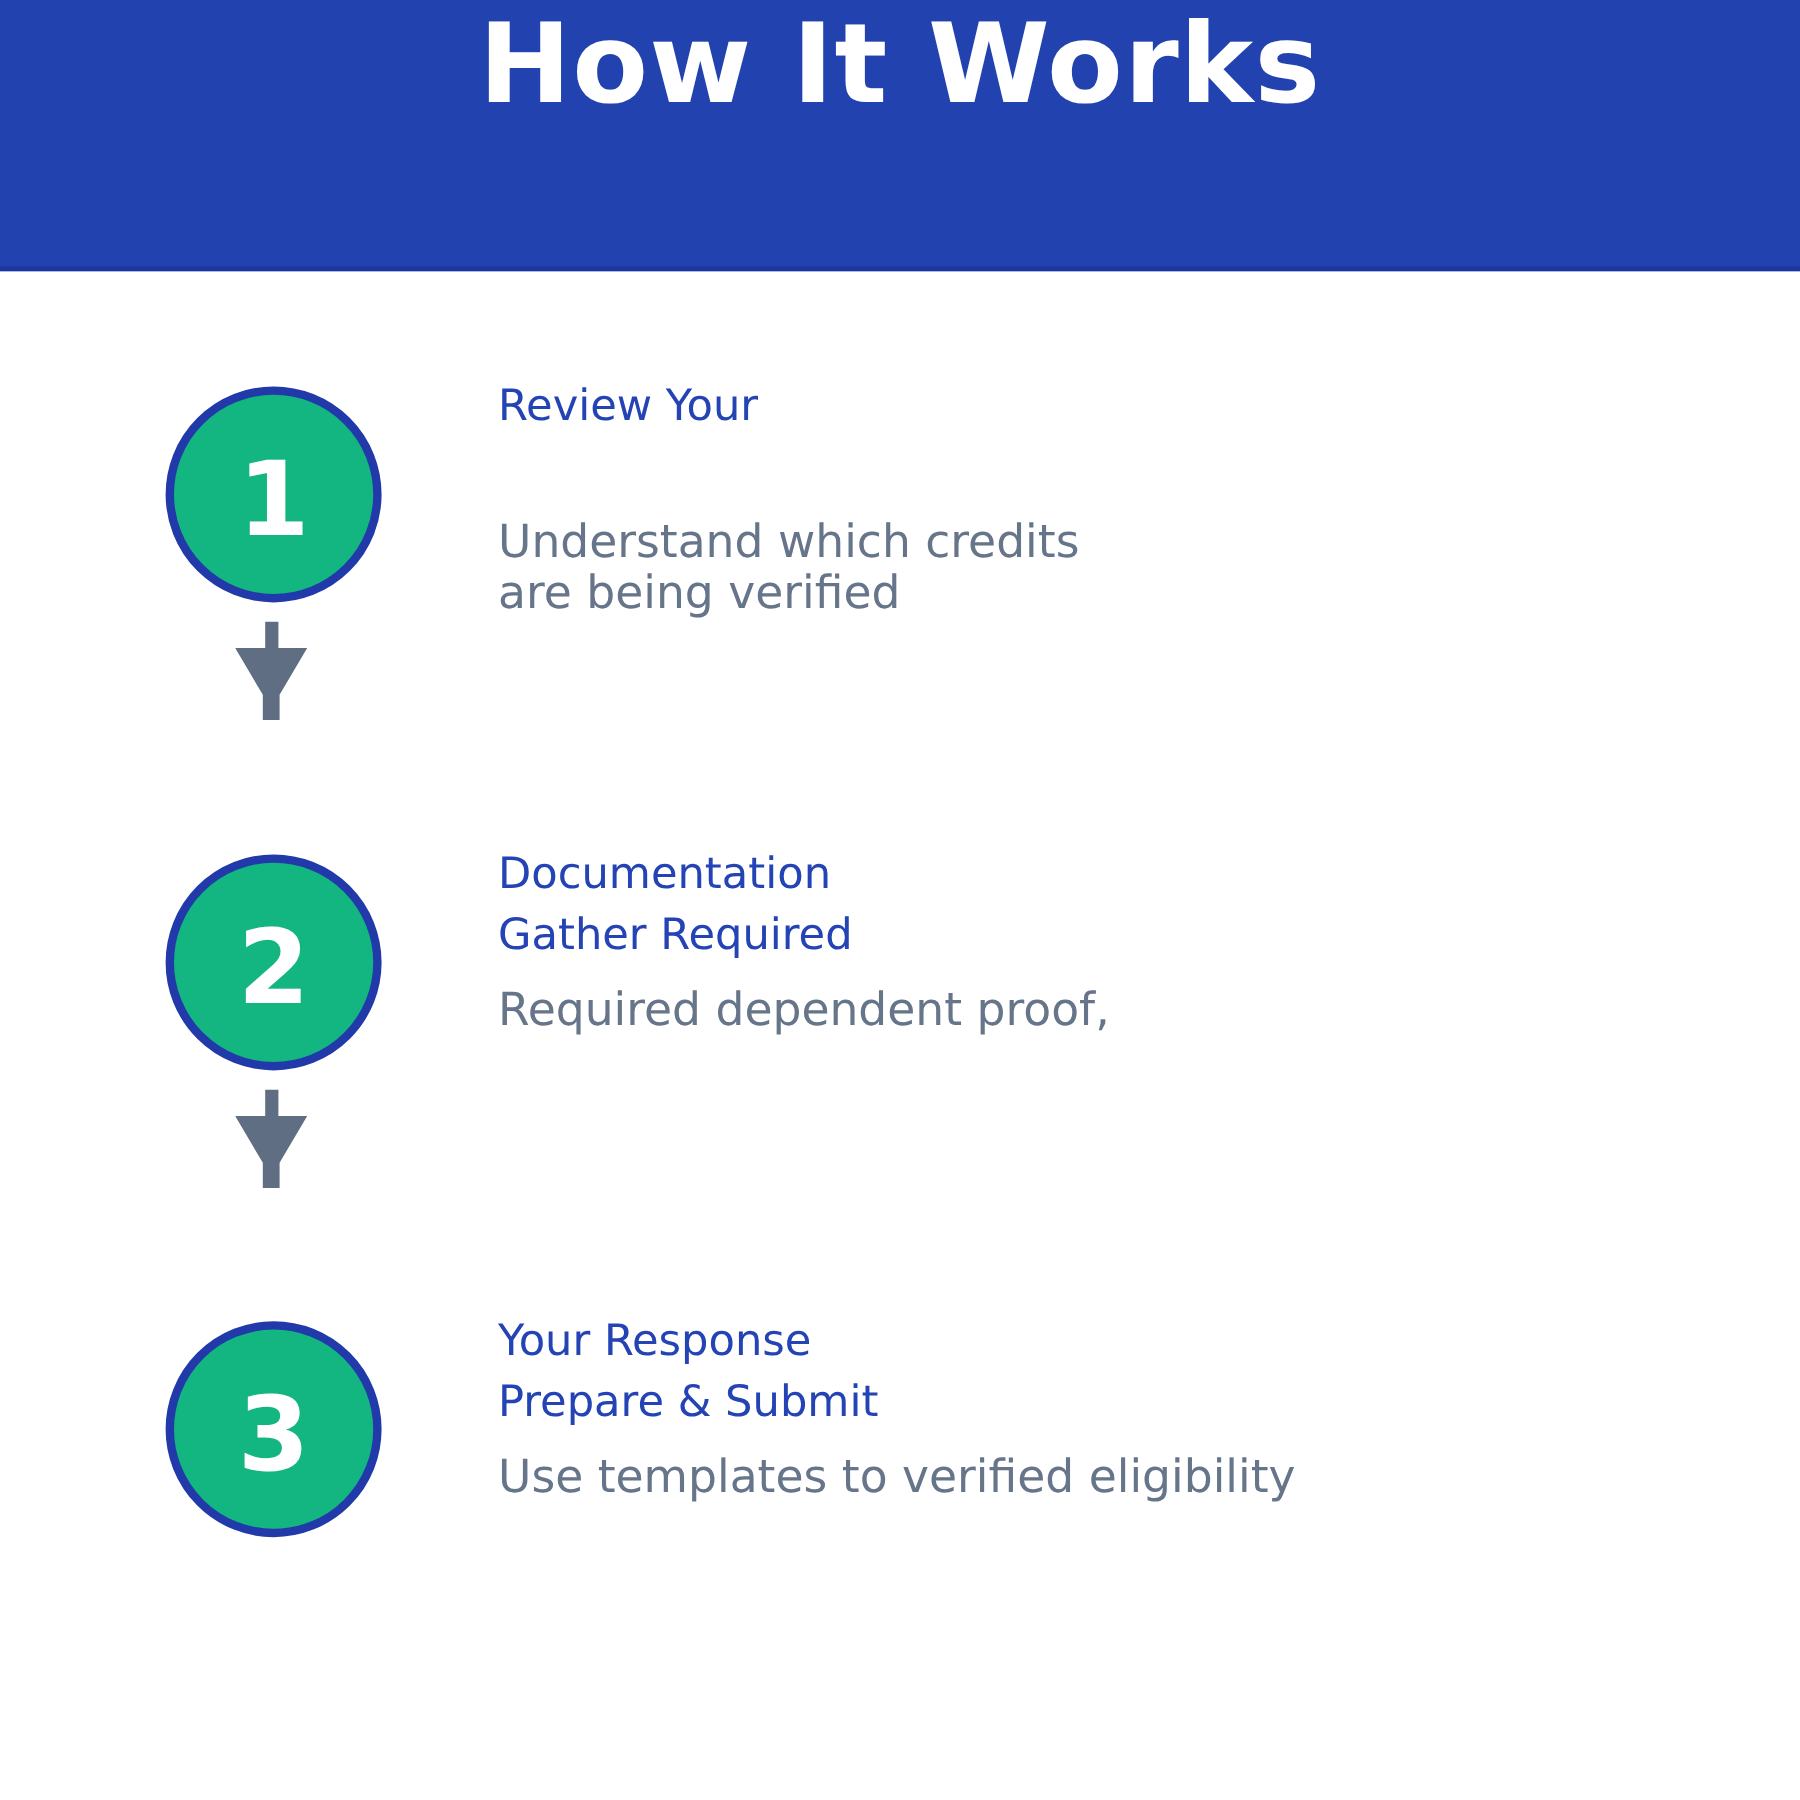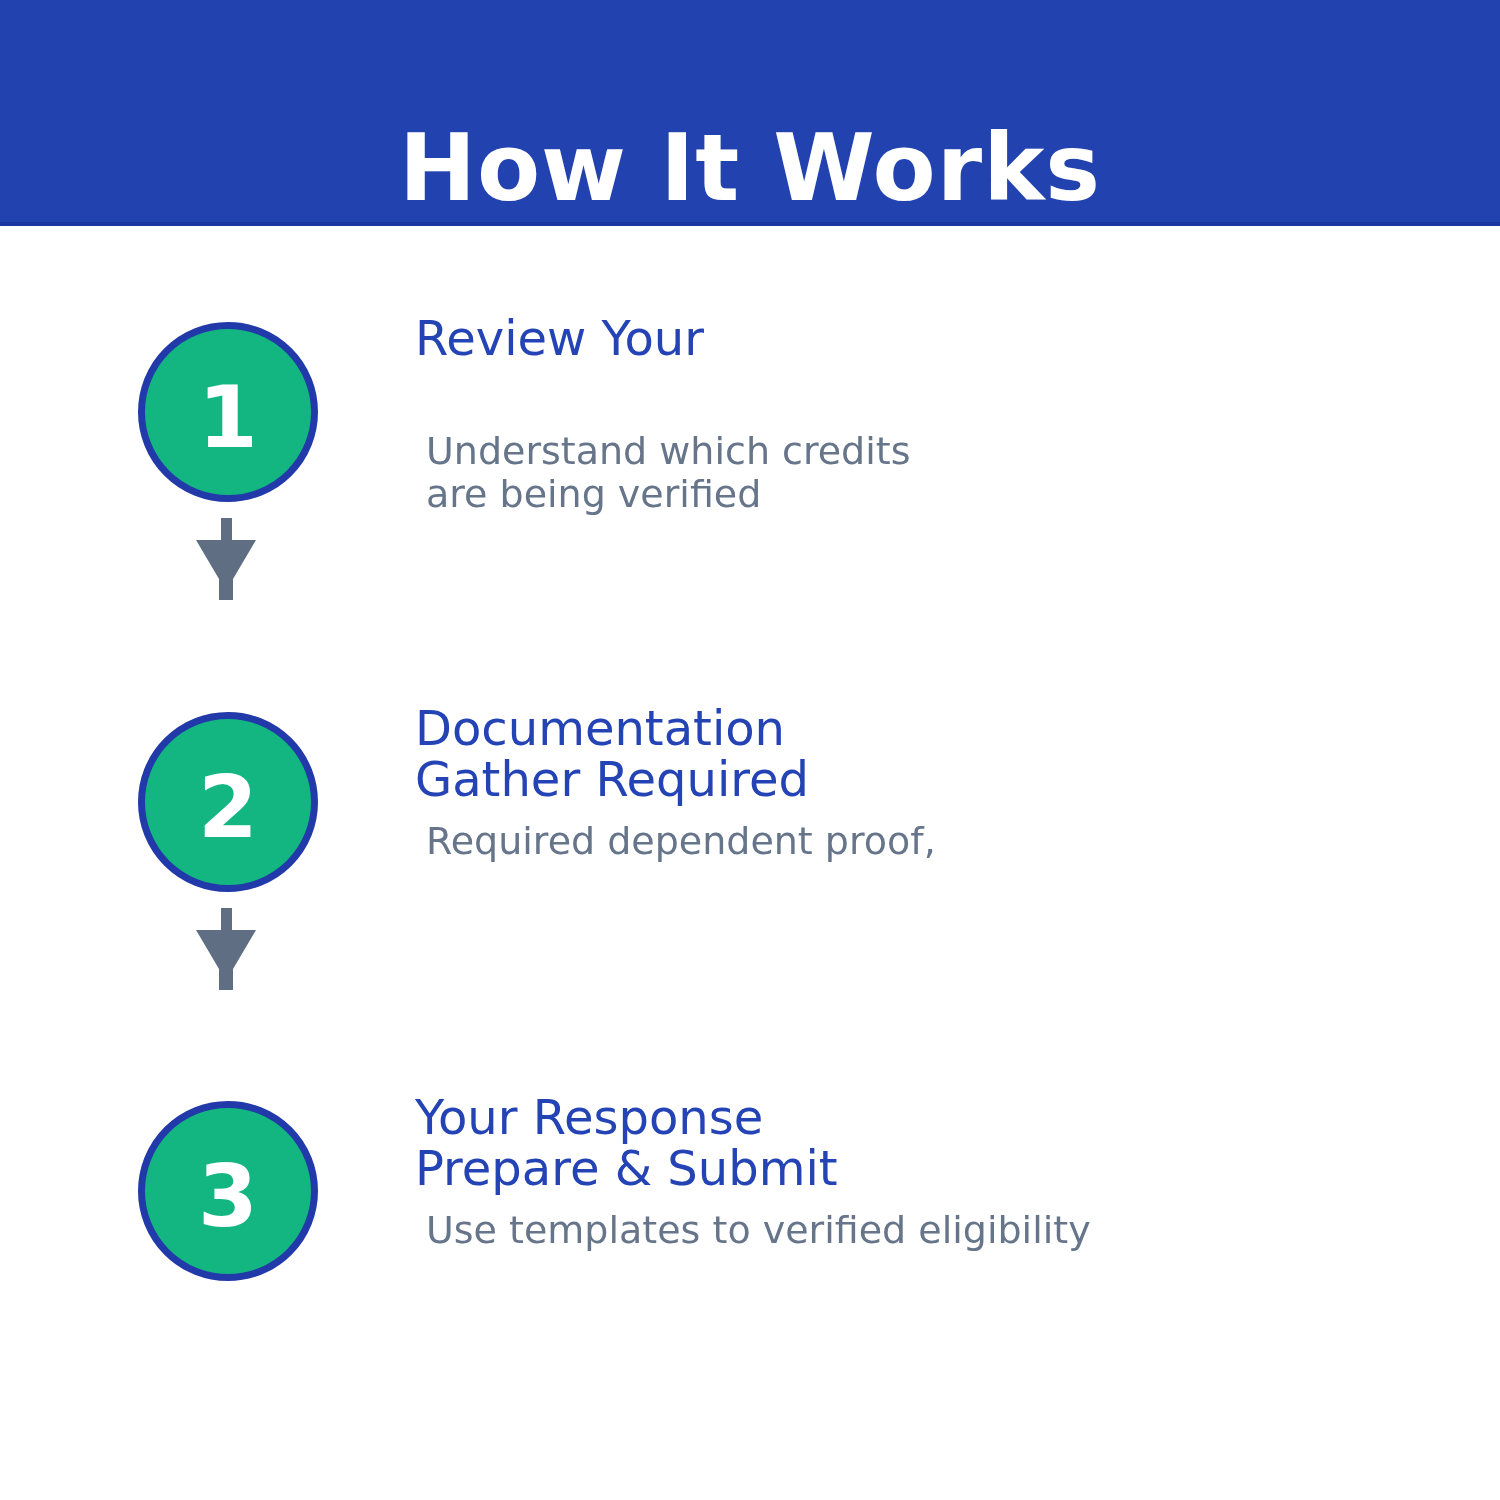--- a/index.html
+++ b/index.html
@@ -8,21 +8,21 @@
     width:1500px;height:1500px;
     background:#ffffff;
     overflow:hidden;
     font-family:"DejaVu Sans", sans-serif;
   }
   
   #header{
     position:absolute;left:0;top:0;width:1500px;height:222px;
     background:#2243af;
     border-bottom:4px solid #1b36a0;
-    display:flex;align-items:flex-end;justify-content:center;
+    display:flex;align-items:flex-start;justify-content:center;
   }
   #header .title{
     color:#ffffff;font-size:92px;font-weight:bold;letter-spacing:1px;
   }
   
   .step{position:absolute;left:0;width:1500px;height:300px;}
   .step-1{top:313px;}
   .step-2{top:703px;}
   .step-3{top:1092px;}
   .circle{
@@ -32,25 +32,25 @@
     border:7px solid #2239aa;
     border-radius:50%;
     display:flex;align-items:center;justify-content:center;
   }
   .circle .num{
     color:#ffffff;font-size:86px;font-weight:bold;line-height:86px;
     padding-top:10px;
   }
   .step-title{
     position:absolute;left:415px;top:0;
-    color:#2443b4;font-size:48px;line-height:51px;
+    color:#2443b4;font-size:36px;line-height:51px;
   }
   .step-desc{
     position:absolute;left:415px;top:117px;
-    color:#66758a;font-size:38px;line-height:43px;margin-left:11px;
+    color:#66758a;font-size:38px;line-height:43px;
   }
   
   .arrow{
     position:absolute;left:196px;width:60px;height:82px;
   }
   .arrow-1{top:518px;}
   .arrow-2{top:908px;}
   .arrow svg{display:block;width:60px;height:82px;}
 </style>
 </head>

